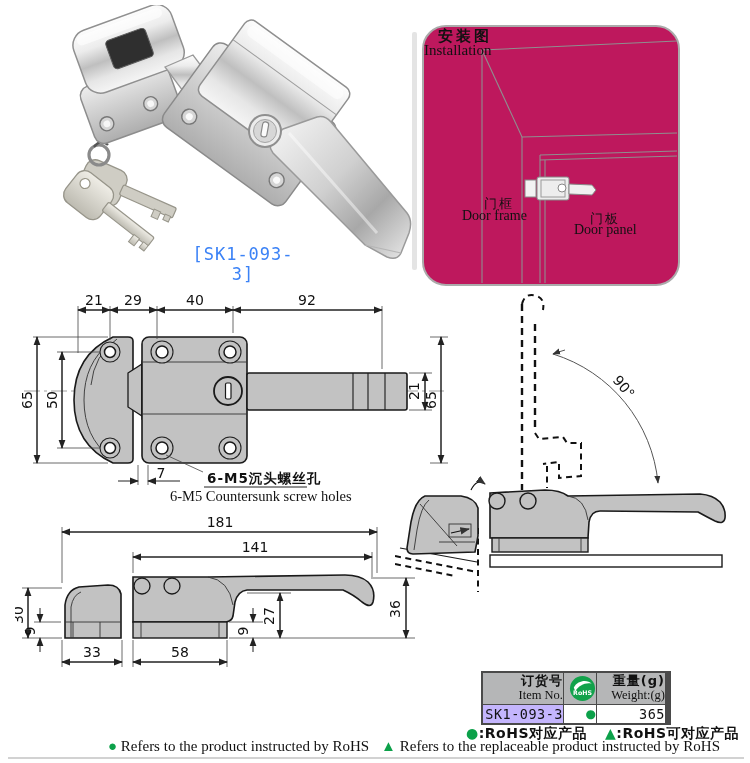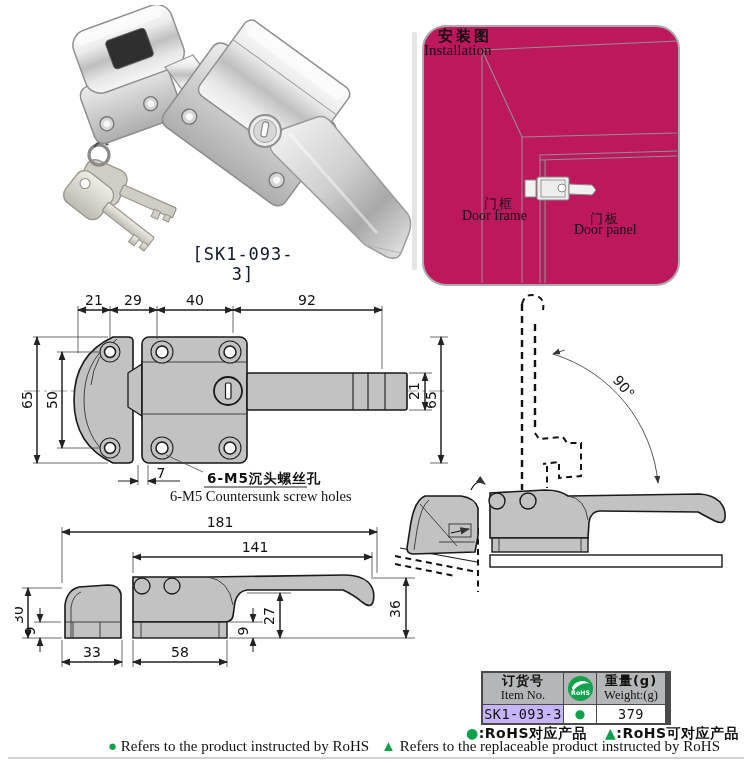--- a/index.html
+++ b/index.html
@@ -27,37 +27,37 @@
   
   .install-box{left:422px;top:25px;width:258px;height:261px;border:2.5px solid #ababab;
                border-radius:24px;box-sizing:border-box;background:#be185d}
   .install-title-zh{left:14px;top:0;font-size:15px;font-weight:bold;letter-spacing:3px}
   .install-title-en{left:0;top:15px;font-size:15px}
   .lbl-zh{font-size:13px;letter-spacing:2px}
   .lbl-en{font-size:14px}
   
   .spec-table{left:481px;top:671px;width:190px;display:grid;grid-template-columns:80px 32px 68px;
               grid-template-rows:31px 18px;gap:1px;background:#4a4a4a;border:2px solid #4a4a4a;box-sizing:border-box}
-  .spec-table .cell{display:flex;flex-direction:column;align-items:center;justify-content:center;line-height:1.1}
+  .spec-table .cell{display:flex;flex-direction:column;align-items:flex-end;justify-content:center;line-height:1.1}
   .th{background:#b5b6b7}
   .td{background:#ffffff}
   .item-cell{background:#c4b5fd}
   .h-zh{font-size:13px;font-weight:bold;letter-spacing:1px}
   .h-en{font-size:12.5px;font-family:Liberation Serif, serif}
   .v-mono{font-size:13.5px;font-family:"DejaVu Sans Mono",monospace;letter-spacing:.5px}
   .green-dot{color:#0ca14a;font-size:12px;line-height:1}
   
   .legend-zh{left:466px;top:725px;font-size:14px;font-weight:bold;white-space:nowrap;letter-spacing:.5px}
   .legend-en{left:108px;top:738px;font-size:15px;white-space:nowrap}
   .g{color:#0ca14a}
   .gap18{display:inline-block;width:18px}
   .gap12{display:inline-block;width:12px}
   .bottom-rule{left:8px;top:757px;width:736px;height:2px;background:#d2d2d2}
   .photo-edge{left:412px;top:32px;width:5px;height:238px;background:#e4e4e4;border-radius:2px}
-  .photo-label{left:183px;top:244px;width:120px;text-align:center;font-size:17px;letter-spacing:1px;color:#0f172a}
+  .photo-label{left:183px;top:244px;width:120px;text-align:center;font-size:17px;letter-spacing:1px;color:#3b82f6}
 </style>
 </head>
 <body>
 
 <div class="abs" style="left:0;top:0;width:420px;height:275px">
   <svg class="abs" style="left:15px;top:5px" width="405" height="265" viewBox="0 0 405 265">
     <defs>
       <linearGradient id="gA" x1="0" y1="0" x2="0" y2="1">
         <stop offset="0" stop-color="#fdfdfd"></stop>
           <stop offset=".3" stop-color="#ececec"></stop>
@@ -421,21 +421,21 @@
     <span class="h-zh cjk">重量(g)</span>
     <span class="h-en">Weight:(g)</span>
   </div>
   <div class="cell td item-cell">
     <span class="v-mono">SK1-093-3</span>
   </div>
   <div class="cell td">
     <span class="green-dot">●</span>
   </div>
   <div class="cell td">
-    <span class="v-mono">379</span>
+    <span class="v-mono">365</span>
   </div>
 </div>
 
 <div class="abs cjk legend-zh">
   <span class="g">●</span><span>:RoHS对应产品</span><span class="gap18"></span><span class="g">▲</span><span>:RoHS可对应产品</span>
 </div>
 
 <div class="abs serif legend-en">
   <span class="g">●</span>&nbsp;<span>Refers to the product instructed by RoHS</span><span class="gap12"></span><span class="g">▲</span>&nbsp;<span>Refers to the replaceable product instructed by RoHS</span>
 </div>

